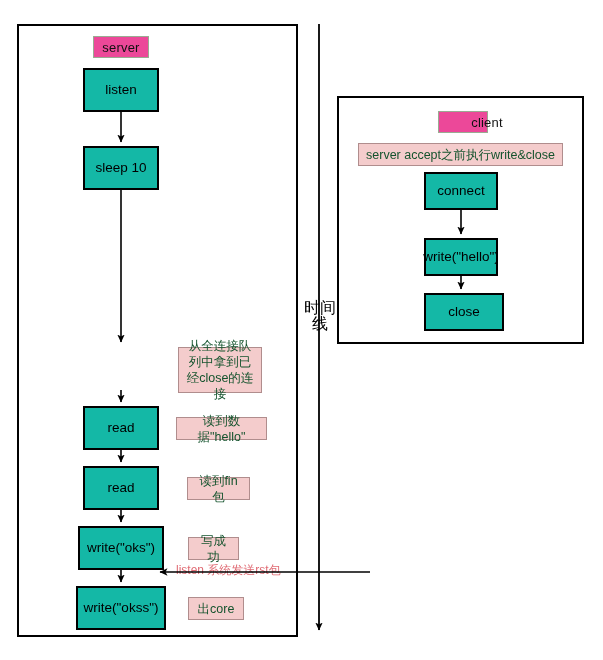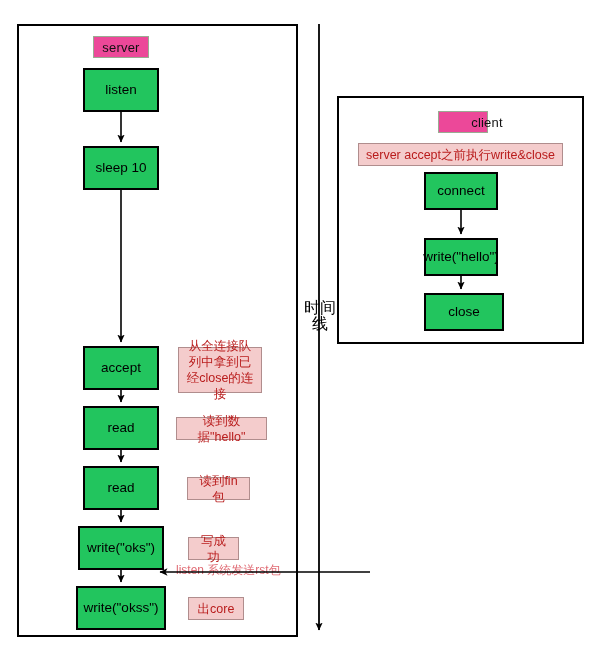--- a/index.html
+++ b/index.html
@@ -43,38 +43,38 @@
     letter-spacing: .2px;
   }
   #tag-server { left: 93px;  top: 36px;  width: 56px; height: 22px; }
   #tag-client { left: 438px; top: 111px; width: 48px; height: 22px; padding-left: 48px; }
 
   
   .proc-box {
     position: absolute;
     box-sizing: border-box;
     border: 2px solid #000000;
-    background: #22c55e;
+    background: #14b8a6;
     color: #000000;
     font-size: 13.5px;
     line-height: 1.15;
     display: flex;
     align-items: center;
     justify-content: center;
     text-align: center;
     white-space: nowrap;
   }
 
   
   .note-box {
     position: absolute;
     box-sizing: border-box;
     border: 1px solid #b08d8d;
     background: #f4cccc;
-    color: #b91c1c;
+    color: #14532d;
     font-size: 12.5px;
     line-height: 1.28;
     display: flex;
     align-items: center;
     justify-content: center;
     text-align: center;
     padding: 2px 6px;
   }
 
   
@@ -117,21 +117,20 @@
   <div class="container-box" id="server-container"></div>
   <div class="container-box" id="client-container"></div>
 
   <div class="role-tag" id="tag-server">server</div>
   <div class="role-tag" id="tag-client">client</div>
 
   <div class="proc-box" style="left:83px;  top:68px;  width:76px; height:44px;">listen</div>
 
   <div class="proc-box" style="left:83px;  top:146px; width:76px; height:44px;">sleep 10</div>
 
-  <div class="proc-box" style="left:83px;  top:346px; width:76px; height:44px;">accept</div>
 
   <div class="proc-box" style="left:83px;  top:406px; width:76px; height:44px;">read</div>
 
   <div class="proc-box" style="left:83px;  top:466px; width:76px; height:44px;">read</div>
 
   <div class="proc-box" style="left:78px;  top:526px; width:86px; height:44px;">write("oks")</div>
 
   <div class="proc-box" style="left:76px;  top:586px; width:90px; height:44px;">write("okss")</div>
 
   <div class="note-box" style="left:178px; top:347px; width:84px; height:46px;">从全连接队列中拿到已经close的连接</div>

